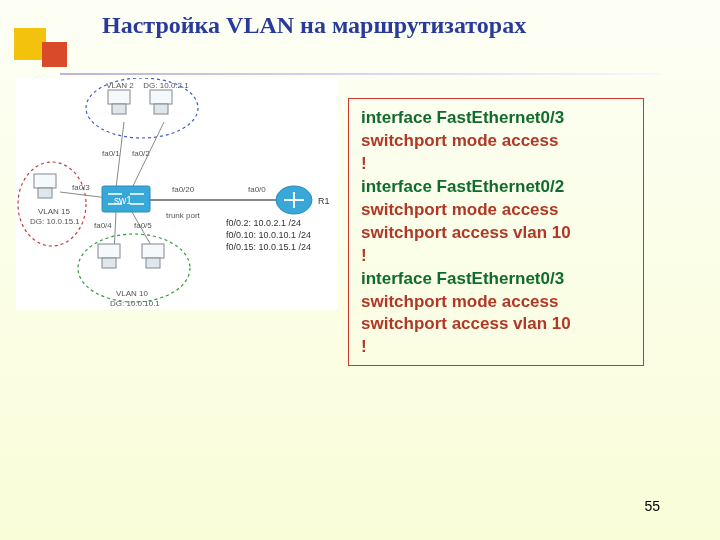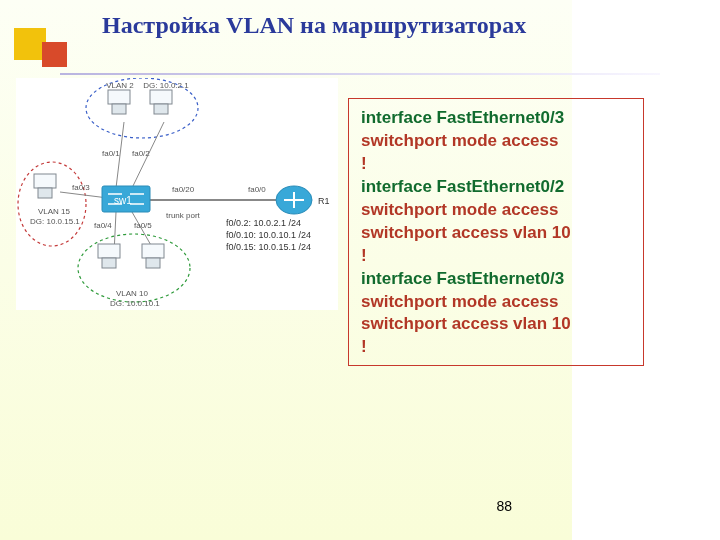--- a/index.html
+++ b/index.html
@@ -1,16 +1,16 @@
 <!DOCTYPE html>
 <html><head>
 <meta charset="utf-8">
 <style>
   html,body{margin:0;padding:0;width:720px;height:540px;font-family:Arial,Helvetica,sans-serif;overflow:hidden}
-  .slide{position:relative;width:572px;height:540px;background:linear-gradient(to bottom,#fdfff5 0%,#f9fdd8 100%)}
+  .slide{position:relative;width:720px;height:540px;background:linear-gradient(to bottom,#fdfff5 0%,#f9fdd8 100%)}
   .deco-yellow{position:absolute;left:14px;top:28px;width:32px;height:32px;background:#f2c20c}
   .deco-red{position:absolute;left:42px;top:42px;width:25px;height:25px;background:#d84a2a}
   .title{position:absolute;left:102px;top:12px;font-family:"Comic Sans MS","Comic Sans",cursive;font-size:24px;font-weight:700;color:#2a3a9b}
   .hr1{position:absolute;left:60px;top:73px;width:600px;height:2px;background:linear-gradient(to right,#b9b4e0 0%,#f8f6ff 100%);border:none}
   .diagram{position:absolute;left:16px;top:78px;width:322px;height:232px;background:#ffffff}
   .diagram text{font-family:Arial,Helvetica,sans-serif}
   .codebox{position:absolute;left:348px;top:98px;width:296px;border:1px solid #c7382c;padding:8px 10px 6px 12px;box-sizing:border-box;line-height:1.35}
   .codebox div{font-size:17px;font-weight:700;font-family:Arial,Helvetica,sans-serif}
   .g{color:#116b2e}
   .r{color:#b23726}
@@ -115,14 +115,14 @@
     <div class="g">interface FastEthernet0/2</div>
     <div class="r"> switchport mode access</div>
     <div class="r"> switchport access vlan 10</div>
     <div class="r">!</div>
     <div class="g">interface FastEthernet0/3</div>
     <div class="r"> switchport mode access</div>
     <div class="r"> switchport access vlan 10</div>
     <div class="r">!</div>
   </div>
 
-  <div class="pagenum">88</div>
+  <div class="pagenum">55</div>
 </div>
 
 </body></html>

